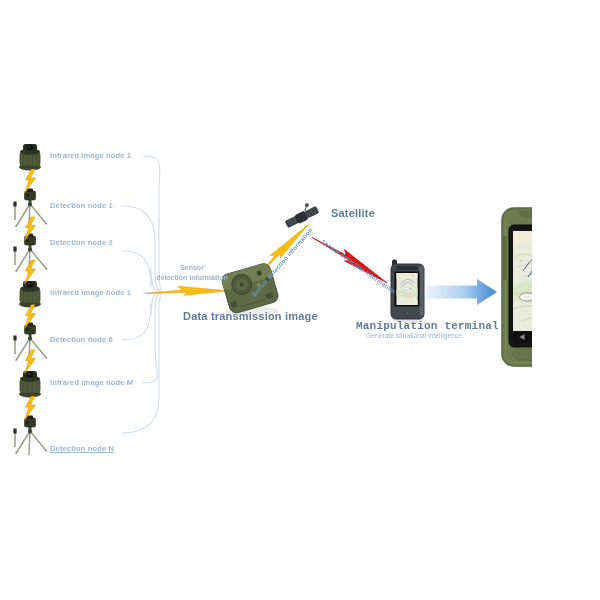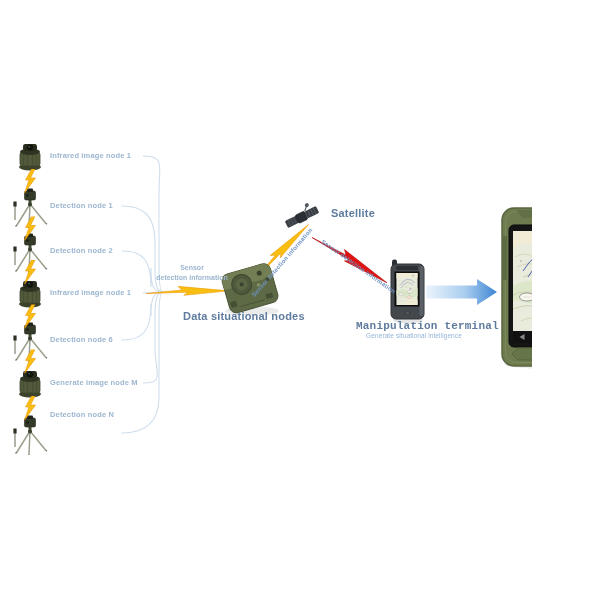--- a/index.html
+++ b/index.html
@@ -186,33 +186,33 @@
       <rect x="552.5" y="334.5" width="5" height="5"></rect>
       <path d="M566,334.8 h6 M566,337 h6 M566,339.2 h6"></path>
     </g>
     <path d="M518,348 L574,348 L580,354 L574,360 L518,360 L512,354 Z" fill="#66744a" stroke="#57653e" stroke-width="1"></path>
   </g>
 </svg>
 
 <div id="chain-labels">
       <div class="chain-label" style="top: 151px;">Infrared image node 1</div>
       <div class="chain-label" style="top: 201px;">Detection node 1</div>
-      <div class="chain-label" style="top: 246px;">Detection node 2</div>
+      <div class="chain-label" style="top: 238px;">Detection node 2</div>
       <div class="chain-label" style="top: 288px;">Infrared image node 1</div>
       <div class="chain-label" style="top: 335px;">Detection node 6</div>
-      <div class="chain-label" style="top: 378px;">Generate image node M</div>
-      <div class="chain-label" style="top: 410px;">Detection node N</div>
+      <div class="chain-label" style="top: 378px;">Infrared image node M</div>
+      <div class="chain-label" style="top: 444px; text-decoration: underline;">Detection node N</div>
     </div>
 
 <div class="lbl soft-label" style="left:150px;top:263px;width:84px;">
   <div>Sensor</div>
   <div>detection information</div>
 </div>
 
-<div class="lbl section-label" style="left:183px;top:310px;width:128px;">Data situational nodes</div>
+<div class="lbl section-label" style="left:183px;top:310px;width:128px;">Data transmission image</div>
 
 <div class="lbl section-label" style="left:331px;top:207px;">Satellite</div>
 
 <div class="lbl rot-label" style="left:253px;top:293px;transform:rotate(-49deg);">Sensor detection information</div>
 
 <div class="lbl rot-label" style="left:322px;top:238px;transform:rotate(35deg);">Sensor detection information</div>
 
 <div class="lbl section-label" style="left:356px;top:320px;width:116px;font-family:Liberation Mono, monospace;">Manipulation terminal</div>
 
 <div class="lbl sub-label" style="left:352px;top:332px;width:124px;">Generate situational intelligence</div>

